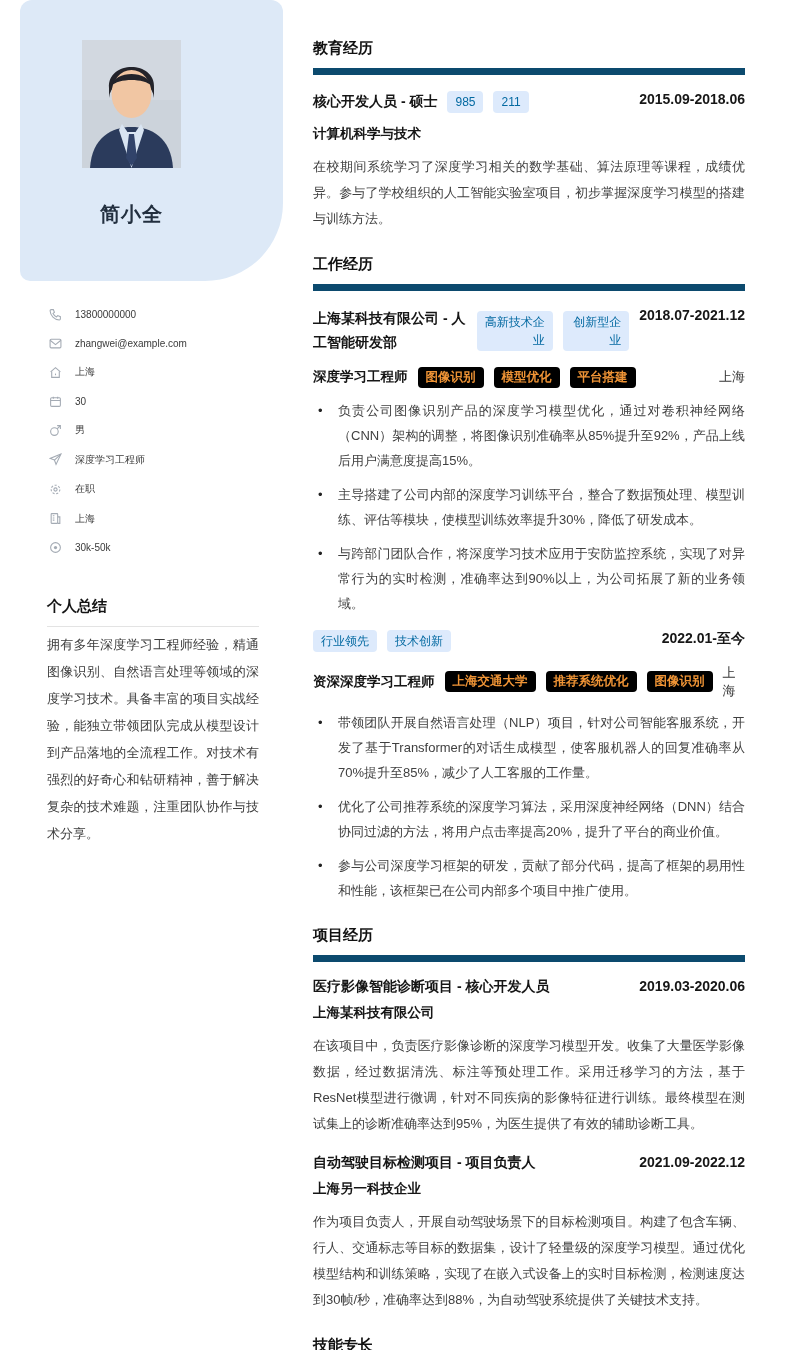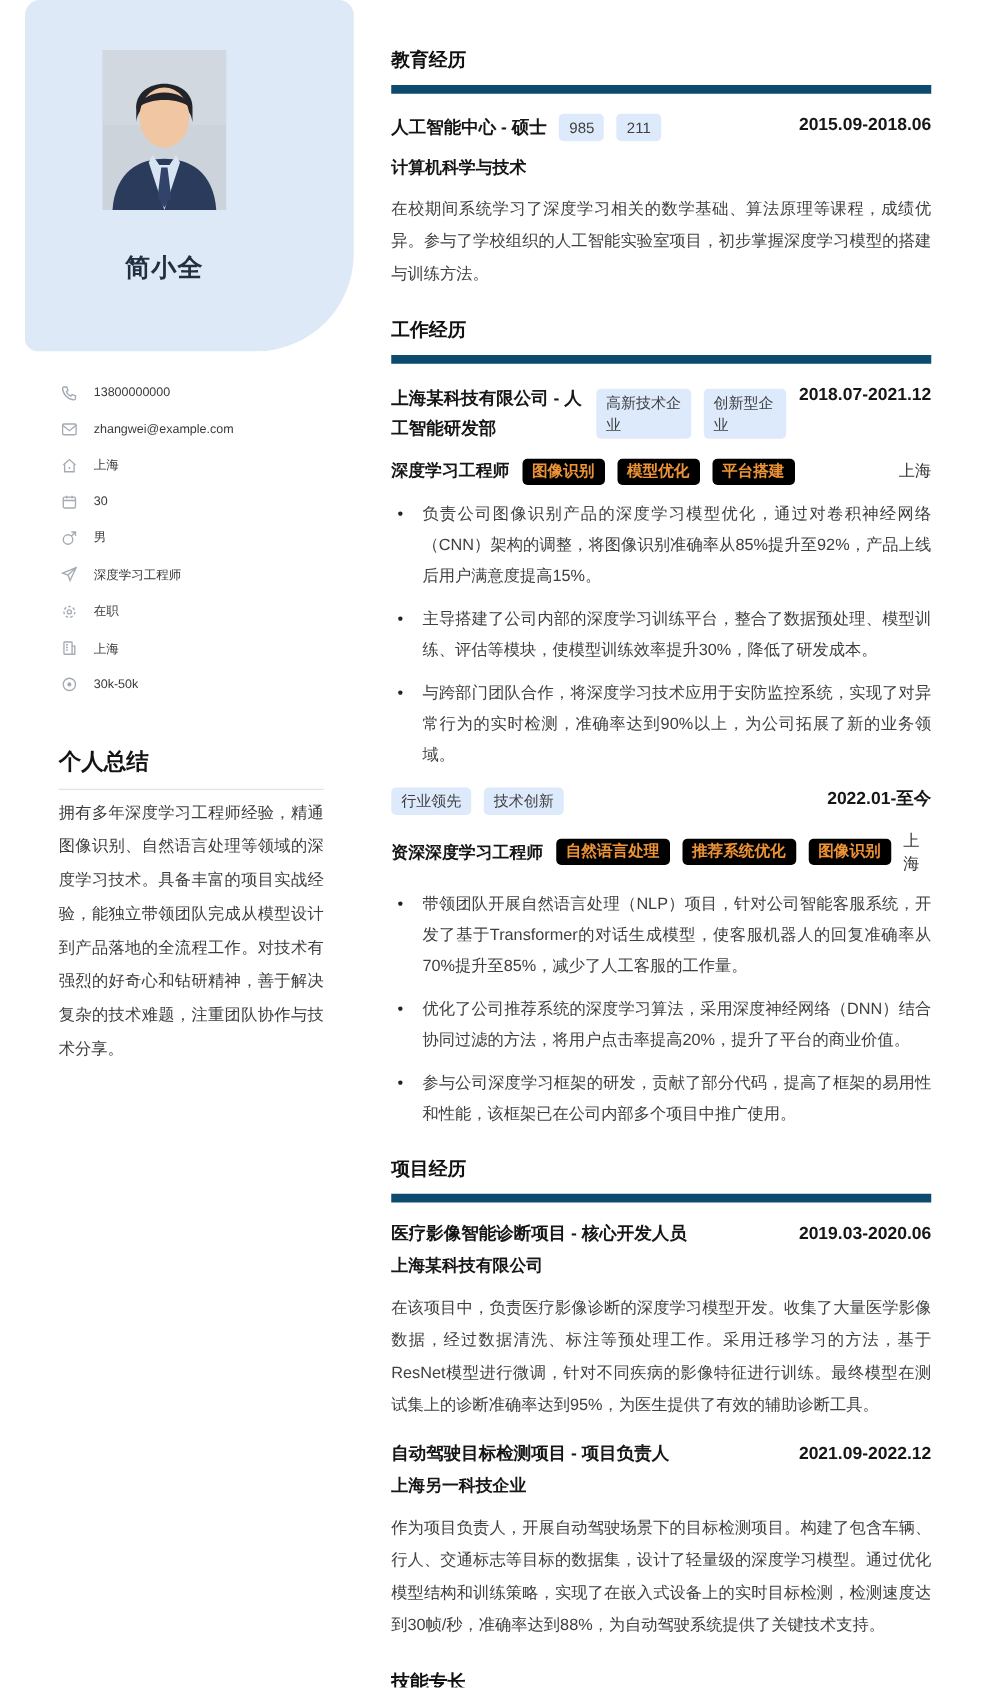--- a/index.html
+++ b/index.html
@@ -29,42 +29,43 @@
     margin-top:33px; font-size:20px; font-weight:bold;
     color:#222f3f; letter-spacing:1px;
   }
   .contacts { margin:27px 0 0 49px; list-style:none; }
   .contact-row { display:flex; align-items:center; margin-bottom:15.5px; }
   .contact-row .cicon { width:13px; height:13px; margin-right:13px; flex:0 0 13px; display:flex; align-items:center; }
   .contact-row .cicon svg { display:block; }
   .contact-value { font-size:10px; color:#3a3a3a; }
   .summary { margin:43px 0 0 47px; width:212px; }
   .side-title {
-    font-size:18px; font-weight:bold; color:#141414;
+    font-size:15px; font-weight:bold; color:#141414;
     padding-bottom:10px; border-bottom:1px solid #e3e3e3;
   }
   .summary-text {
     margin-top:4px; font-size:13px; line-height:27px;
     color:#3d3d3d; text-align:justify;
   }
   
   .main { position:absolute; left:313px; top:0; width:432px; padding-top:39px; }
   .section { margin-bottom:23px; }
   .section-title {
     font-size:15px; font-weight:bold; color:#111;
     padding-bottom:10px; border-bottom:7px solid #0c4a6e;
     margin-bottom:16px;
   }
   .entry-header { display:flex; align-items:center; gap:10px; margin-bottom:12px; }
   .entry-title { font-size:14px; font-weight:bold; color:#161616; }
   .entry-date { margin-left:auto; font-size:14px; font-weight:bold; color:#161616; white-space:nowrap; align-self:flex-start; }
   .pill-blue {
-    background:#ddeafc; color:#404040; font-size:12px;
+    background:#ddeafc; color:#0369a1; font-size:12px;
     padding:2px 8px; border-radius:4px; line-height:1.5;
     display:inline-block;
+    text-align:right;
   }
   .pill-wrap { max-width:76px; }
   .tag-orange {
     background:#000000; color:#ee9335; font-size:12.5px; font-weight:bold;
     padding:2px 8px; border-radius:4px; display:inline-block; white-space:nowrap;
   }
   .company-block { width:183px; line-height:1.7; }
   .company-wide { width:auto; max-width:235px; line-height:1.7; }
   .role-row { display:flex; align-items:center; gap:10px; margin:2px 0 10px; }
   .role-name { font-size:13.5px; font-weight:bold; color:#161616; white-space:nowrap; }
@@ -186,21 +187,21 @@
     <div class="side-title">个人总结</div>
     <p class="summary-text">拥有多年深度学习工程师经验，精通图像识别、自然语言处理等领域的深度学习技术。具备丰富的项目实战经验，能独立带领团队完成从模型设计到产品落地的全流程工作。对技术有强烈的好奇心和钻研精神，善于解决复杂的技术难题，注重团队协作与技术分享。</p>
   </div>
 </aside>
 
 <main class="main">
 
   <section class="section">
     <div class="section-title">教育经历</div>
     <div class="entry-header">
-      <span class="entry-title">人工智能中心 - 硕士</span>
+      <span class="entry-title">核心开发人员 - 硕士</span>
       <span class="pill-blue">985</span>
       <span class="pill-blue">211</span>
       <span class="entry-date">2015.09-2018.06</span>
     </div>
     <div class="sub-org">计算机科学与技术</div>
     <p class="para">在校期间系统学习了深度学习相关的数学基础、算法原理等课程，成绩优异。参与了学校组织的人工智能实验室项目，初步掌握深度学习模型的搭建与训练方法。</p>
   </section>
 
   <section class="section">
     <div class="section-title">工作经历</div>
@@ -225,21 +226,21 @@
     </div>
 
     <div class="work-entry">
       <div class="entry-header">
         <span class="pill-blue">行业领先</span>
         <span class="pill-blue">技术创新</span>
         <span class="entry-date">2022.01-至今</span>
       </div>
       <div class="role-row">
         <span class="role-name">资深深度学习工程师</span>
-        <span class="tag-orange">自然语言处理</span>
+        <span class="tag-orange">上海交通大学</span>
         <span class="tag-orange">推荐系统优化</span>
         <span class="tag-orange">图像识别</span>
         <span class="location">上海</span>
       </div>
       <div class="bullet">带领团队开展自然语言处理（NLP）项目，针对公司智能客服系统，开发了基于Transformer的对话生成模型，使客服机器人的回复准确率从70%提升至85%，减少了人工客服的工作量。</div>
       <div class="bullet">优化了公司推荐系统的深度学习算法，采用深度神经网络（DNN）结合协同过滤的方法，将用户点击率提高20%，提升了平台的商业价值。</div>
       <div class="bullet">参与公司深度学习框架的研发，贡献了部分代码，提高了框架的易用性和性能，该框架已在公司内部多个项目中推广使用。</div>
     </div>
   </section>
 

